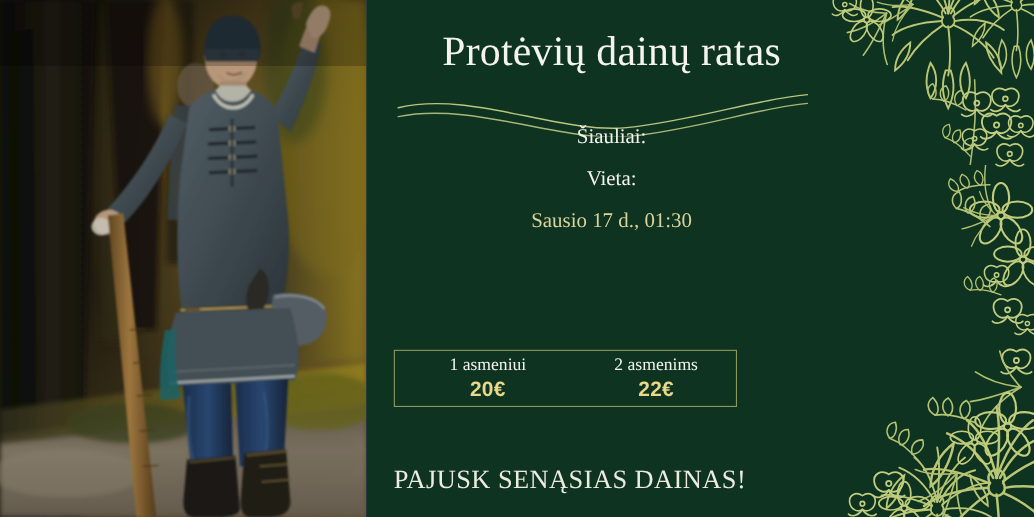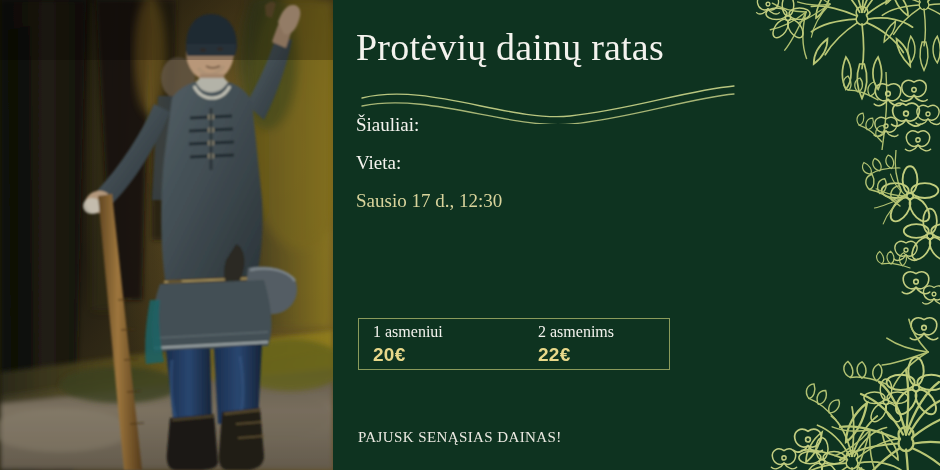--- a/index.html
+++ b/index.html
@@ -6,20 +6,21 @@
   html,body { width:940px; height:470px; overflow:hidden; }
   body {
     font-family:"Liberation Serif", serif;
     background:#0e3320;
   }
   .poster {
     position:relative;
     width:940px; height:470px;
     background:#8b5cf6;
     overflow:hidden;
+    text-align:center;
   }
 
   
   .photo-pane {
     position:absolute; left:0; top:0;
     width:333px; height:470px;
     overflow:hidden;
     background:#1c1610;
   }
   .photo-pane svg { display:block; width:333px; height:470px; }
@@ -106,21 +107,21 @@
     line-height:25px;
     font-weight:bold;
     color:#e8d88a;
     letter-spacing:0.3px;
   }
 
   
   .tagline {
     position:absolute; left:2px; top:425px;
     font-family:"Liberation Serif", serif;
-    font-size:15px;
+    font-size:24px;
     line-height:24px;
     color:#eceae2;
     letter-spacing:0.4px;
   }
 </style>
 </head>
 <body>
 
 <div class="poster">
 
@@ -443,21 +444,21 @@
 
         <div class="detail-group">
           <div class="detail-label">Šiauliai:</div>
         </div>
 
         <div class="detail-group">
           <div class="detail-label">Vieta:</div>
         </div>
 
         <div class="detail-group">
-          <div class="detail-value">Sausio 17 d., 12:30</div>
+          <div class="detail-value">Sausio 17 d., 01:30</div>
         </div>
 
       </div>
 
       <div class="price-box">
         <div class="price-col">
           <div class="price-label">1 asmeniui</div>
           <div class="price-amount">20€</div>
         </div>
         <div class="price-col second">

